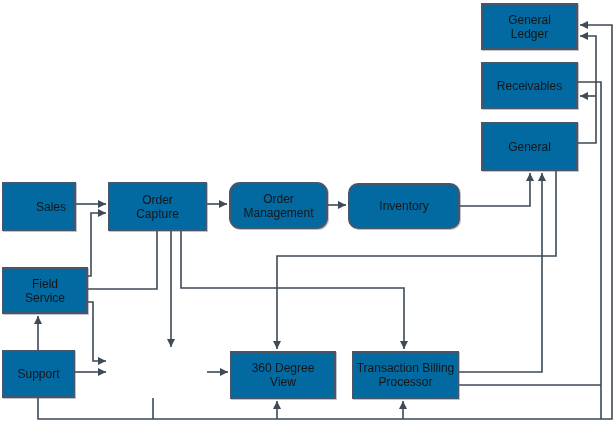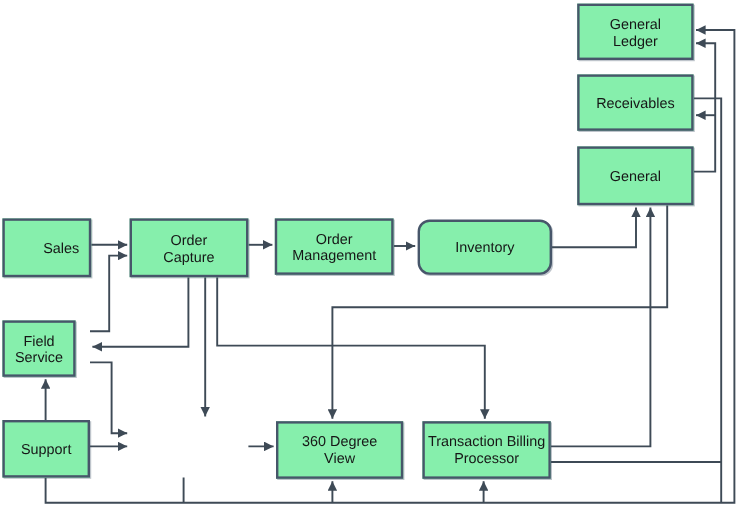--- a/index.html
+++ b/index.html
@@ -6,38 +6,38 @@
   .canvas{
     position:relative;
     width:615px;height:423px;
     background:#ffffff;
     font-family:"Liberation Sans","DejaVu Sans",sans-serif;
     overflow:hidden;
   }
   svg.wires{position:absolute;left:0;top:0;width:615px;height:423px;}
   .node{
     position:absolute;
-    background:#86efac;
+    background:#0369a1;
     border:2px solid #47566a;
     box-sizing:border-box;
     display:flex;align-items:center;justify-content:center;
     text-align:center;
     font-size:12px;line-height:14px;color:#161616;
     box-shadow:1px 1px 0 rgba(70,86,106,0.35);
   }
   .node span{display:inline-block;}
   
   .n-general-ledger{left:481px;top:3px;width:97px;height:47px;}
   .n-receivables{left:481px;top:62px;width:97px;height:47px;}
   .n-billing{left:481px;top:122px;width:97px;height:49px;}
   .n-sales{left:2px;top:182px;width:74px;height:49px;padding-left:24px;}
   .n-order-capture{left:108px;top:182px;width:99px;height:49px;}
-  .n-order-management{left:229px;top:182px;width:99px;height:47px;}
+  .n-order-management{left:229px;top:182px;width:99px;height:47px;border-radius:11px;}
   .n-inventory{left:348px;top:183px;width:112px;height:46px;border-radius:10px;}
-  .n-field-service{left:2px;top:267px;width:61px;height:47px;}
+  .n-field-service{left:2px;top:267px;width:86px;height:47px;}
   .n-support{left:2px;top:350px;width:73px;height:48px;}
   .n-agreements{left:108px;top:349px;width:99px;height:49px;}
   .n-360-degree-view{left:230px;top:351px;width:106px;height:48px;}
   .n-tbp{left:352px;top:351px;width:107px;height:48px;justify-content:center;}
   
   .w55 span{max-width:55px;}
   .w62 span{max-width:62px;}
   .w80 span{max-width:80px;}
   .w72 span{max-width:72px;}
   .w100 span{max-width:100px;}

